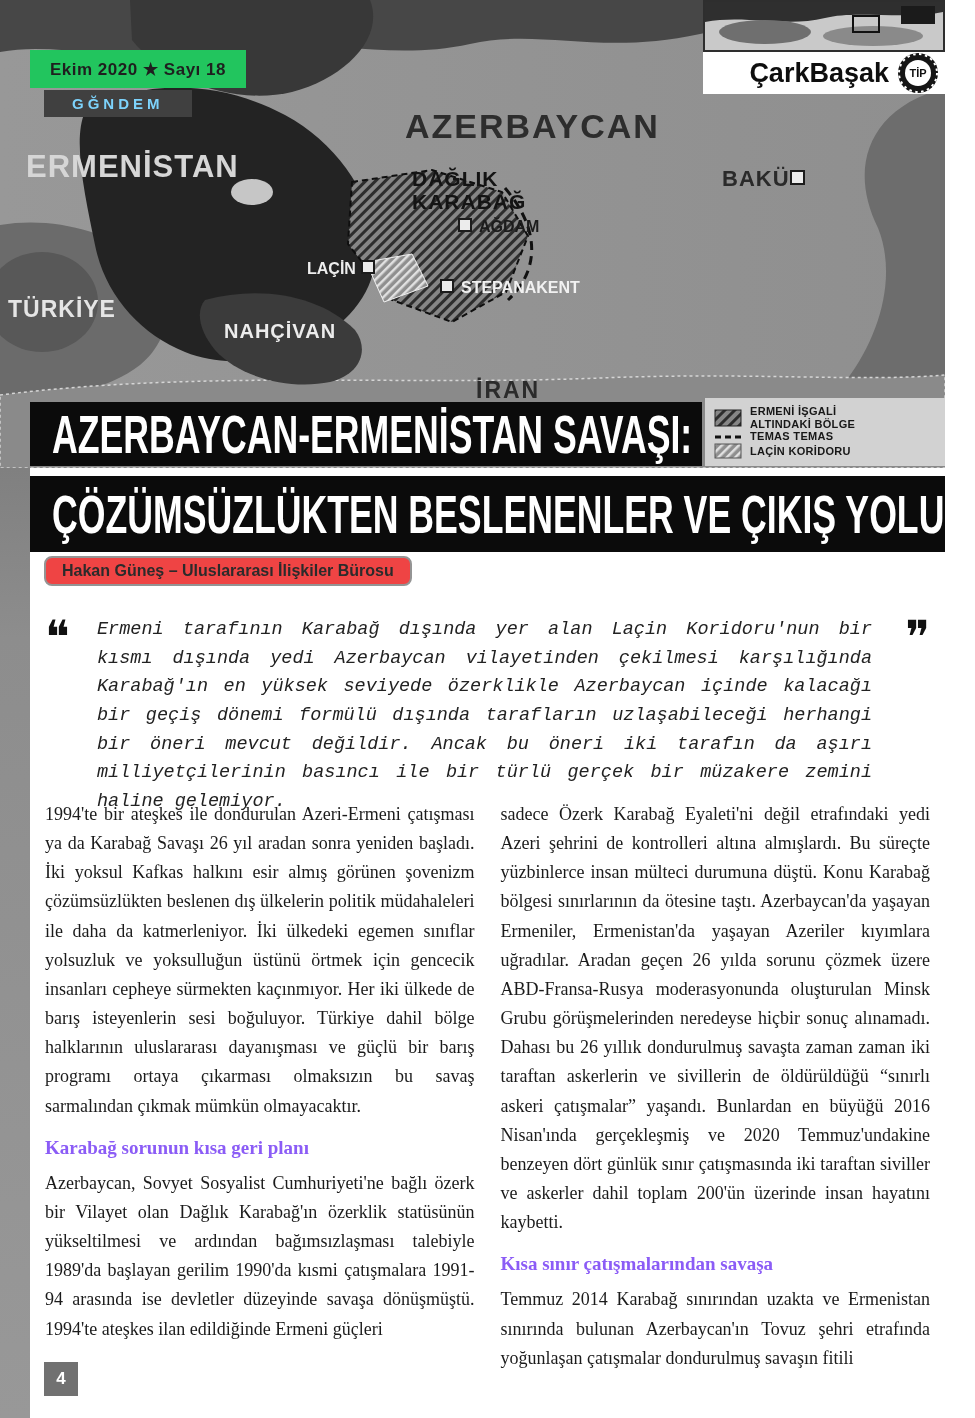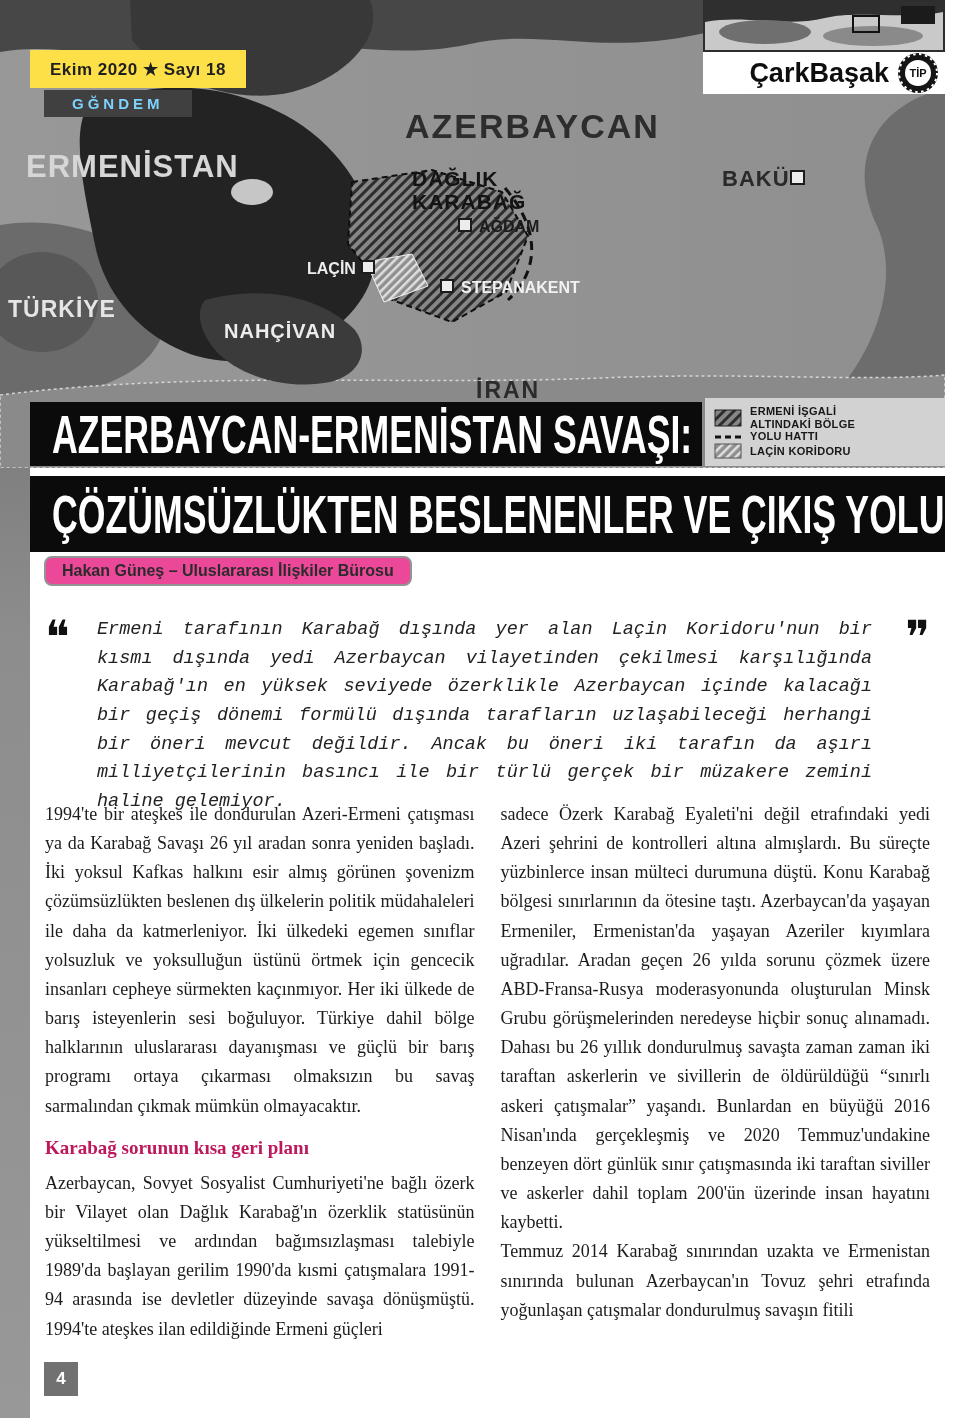--- a/index.html
+++ b/index.html
@@ -9,21 +9,21 @@
   
   .left-strip { position:absolute; left:0; top:0; width:30px; height:100%;
     background:linear-gradient(180deg,#5c5c5c 0%, #8d8d8d 45%, #989898 100%); }
 
   
   .map-wrap { position:absolute; left:0; top:0; width:945px; height:468px;border-radius:17px; }
   .map-wrap svg { display:block; }
   svg text { font-family:"Liberation Sans", sans-serif; font-weight:bold; }
 
   
-  .issue-box { position:absolute; left:30px; top:50px; height:38px; background:#fde047;
+  .issue-box { position:absolute; left:30px; top:50px; height:38px; background:#22c55e;
     display:flex; align-items:center; padding:0 20px; font-size:17px; font-weight:bold;
     color:#1f1f1f; letter-spacing:0.5px; }
   .section-badge { position:absolute; left:44px; top:90px; background:#404040; color:#7dd3fc;
     padding:5px 28px; font-size:15px; font-weight:bold; letter-spacing:4px; }
   .inset-map { position:absolute; left:703px; top:0; width:242px; height:52px; background:#ffffff;
     border:2px solid #2e2e2e; }
   .brand-box { position:absolute; left:703px; top:52px; width:242px; height:42px; background:#ffffff;
     display:flex; align-items:center; justify-content:flex-end; gap:8px; padding-right:6px; }
   .brand-name { font-size:27px; color:#0e0e0e; white-space:nowrap; }
   .brand-cark { font-weight:800; }
@@ -37,38 +37,38 @@
     transform:scaleX(0.66); transform-origin:left center; margin-left:22px; letter-spacing:0; }
 
   
   .legend { position:absolute; left:705px; top:398px; width:240px; height:68px; background:#d2d2d2;
     padding:7px 9px; display:flex; flex-direction:column; justify-content:space-between; }
   .legend-row { display:flex; align-items:center; gap:8px; }
   .legend-swatch { flex:0 0 auto; display:block; }
   .legend-label { font-size:11px; font-weight:bold; color:#171717; line-height:1.15; letter-spacing:0.3px; }
 
   
-  .byline-badge { position:absolute; left:44px; top:556px; background:#ec4899; border:2px solid #949494;
+  .byline-badge { position:absolute; left:44px; top:556px; background:#ef4444; border:2px solid #949494;
     border-radius:8px; padding:4px 16px; font-size:16px; font-weight:bold; color:#2b2b2b; }
 
   
   .pull-quote { position:absolute; left:45px; top:616px; width:885px; }
   .quote-mark { position:absolute; top:-6px; font-size:46px; color:#111111; font-family:"DejaVu Sans", sans-serif; }
   .quote-mark.open { left:0; }
   .quote-mark.close { right:0; }
   .quote-text { margin:0 58px 0 52px; font-family:Liberation Mono, monospace; font-style:italic;
     font-size:18.5px; line-height:1.55; text-align:justify; color:#222222; }
 
   
   .article { position:absolute; left:45px; top:800px; width:885px; display:flex; gap:26px; }
   .article .col { width:430px; }
   .article p { font-family:"Liberation Serif", serif; font-size:18px; line-height:1.62;
     text-align:justify; color:#1b1b1b; hyphens:auto; -webkit-hyphens:auto; }
   .article h3 { font-family:"Liberation Serif", serif; font-size:19px; font-weight:bold;
-    color:#be185d; margin:16px 0 10px 0; }
+    color:#8b5cf6; margin:16px 0 10px 0; }
 
   
   .page-number-badge { position:absolute; left:44px; top:1362px; width:34px; height:34px;
     background:#717171; color:#ffffff; font-size:17px; font-weight:bold;
     display:flex; align-items:center; justify-content:center; }
 </style>
 </head>
 <body>
 
 <div class="page">
@@ -170,21 +170,21 @@
       </svg>
       <div class="legend-label">
         <div>ERMENİ İŞGALİ</div>
         <div>ALTINDAKİ BÖLGE</div>
       </div>
     </div>
     <div class="legend-row">
       <svg class="legend-swatch" width="28" height="10">
         <line x1="1" y1="5" x2="27" y2="5" stroke="#111111" stroke-width="3" stroke-dasharray="6,4"></line>
       </svg>
-      <div class="legend-label">YOLU HATTI</div>
+      <div class="legend-label">TEMAS TEMAS</div>
     </div>
     <div class="legend-row">
       <svg class="legend-swatch" width="28" height="16">
         <rect x="1" y="1" width="26" height="14" fill="url(#hatchLight)" stroke="#555555"></rect>
       </svg>
       <div class="legend-label">LAÇİN KORİDORU</div>
     </div>
   </div>
 
   <div class="byline-badge">Hakan Güneş – Uluslararası İlişkiler Bürosu</div>
@@ -196,19 +196,20 @@
   </div>
 
   <div class="article">
     <div class="col">
       <p>1994'te bir ateşkes ile dondurulan Azeri-Ermeni çatışması ya da Karabağ Savaşı 26 yıl aradan sonra yeniden başladı. İki yoksul Kafkas halkını esir almış görünen şovenizm çözümsüzlükten beslenen dış ülkelerin politik müdahaleleri ile daha da katmerleniyor. İki ülkedeki egemen sınıflar yolsuzluk ve yoksulluğun üstünü örtmek için gencecik insanları cepheye sürmekten kaçınmıyor. Her iki ülkede de barış isteyenlerin sesi boğuluyor. Türkiye dahil bölge halklarının uluslararası dayanışması ve güçlü bir barış programı ortaya çıkarması olmaksızın bu savaş sarmalından çıkmak mümkün olmayacaktır.</p>
       <h3>Karabağ sorunun kısa geri planı</h3>
       <p>Azerbaycan, Sovyet Sosyalist Cumhuriyeti'ne bağlı özerk bir Vilayet olan Dağlık Karabağ'ın özerklik statüsünün yükseltilmesi ve ardından bağımsızlaşması talebiyle 1989'da başlayan gerilim 1990'da kısmi çatışmalara 1991-94 arasında ise devletler düzeyinde savaşa dönüşmüştü. 1994'te ateşkes ilan edildiğinde Ermeni güçleri</p>
     </div>
     <div class="col">
       <p>sadece Özerk Karabağ Eyaleti'ni değil etrafındaki yedi Azeri şehrini de kontrolleri altına almışlardı. Bu süreçte yüzbinlerce insan mülteci durumuna düştü. Konu Karabağ bölgesi sınırlarının da ötesine taştı. Azerbaycan'da yaşayan Ermeniler, Ermenistan'da yaşayan Azeriler kıyımlara uğradılar. Aradan geçen 26 yılda sorunu çözmek üzere ABD-Fransa-Rusya moderasyonunda oluşturulan Minsk Grubu görüşmelerinden neredeyse hiçbir sonuç alınamadı. Dahası bu 26 yıllık dondurulmuş savaşta zaman zaman iki taraftan askerlerin ve sivillerin de öldürüldüğü “sınırlı askeri çatışmalar” yaşandı. Bunlardan en büyüğü 2016 Nisan'ında gerçekleşmiş ve 2020 Temmuz'undakine benzeyen dört günlük sınır çatışmasında iki taraftan siviller ve askerler dahil toplam 200'ün üzerinde insan hayatını kaybetti.</p>
+      <h3>Kısa sınır çatışmalarından savaşa</h3>
       <p>Temmuz 2014 Karabağ sınırından uzakta ve Ermenistan sınırında bulunan Azerbaycan'ın Tovuz şehri etrafında yoğunlaşan çatışmalar dondurulmuş savaşın fitili</p>
     </div>
   </div>
 
   <div class="page-number-badge">4</div>
 
 </div>
 
 </body></html>

